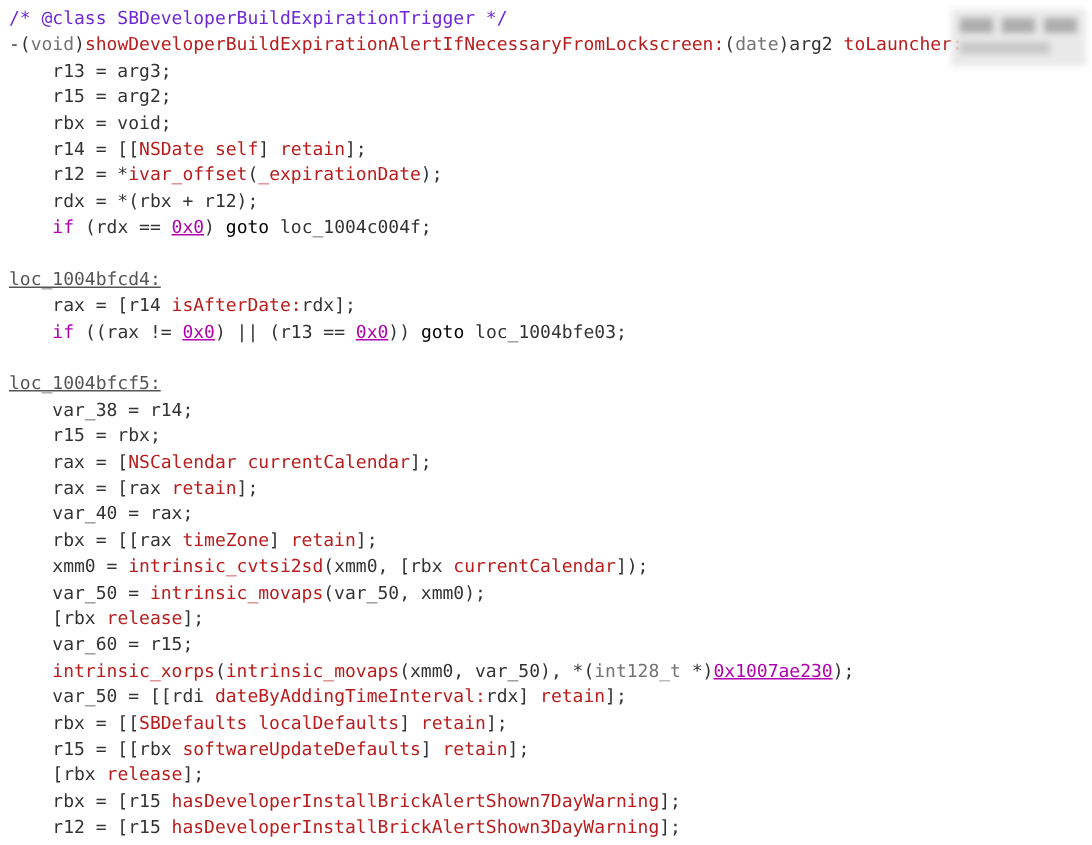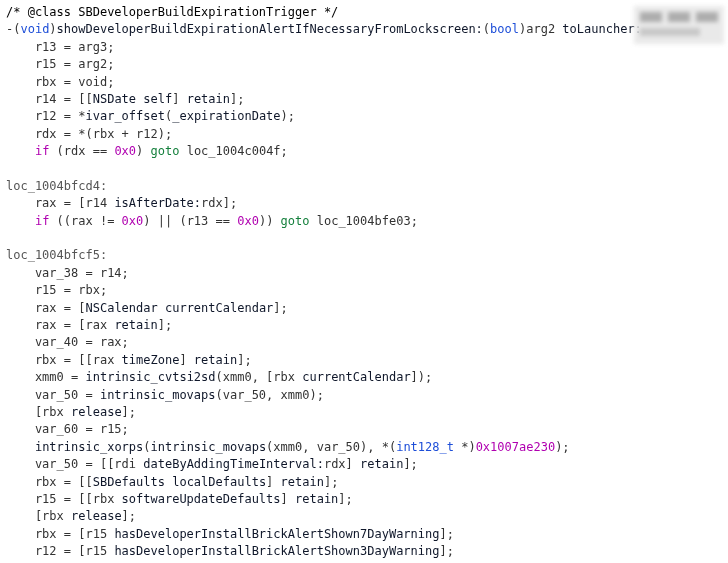--- a/index.html
+++ b/index.html
@@ -12,28 +12,28 @@
     width: 728px;
     height: 563px;
     overflow: hidden;
   }
   pre.code {
     margin: 0;
     padding: 4px 6px 4px 6px;
     white-space: pre;
     font-family: inherit;
   }
-  .c-comment { color: #000000; }
-  .c-type    { color: #1d4ed8; }
+  .c-comment { color: #6d28d9; }
+  .c-type    { color: #737373; }
   .c-keyword { color: #b000b0; text-align: right; }
   .c-plain   { color: #333333; }
-  .c-oc      { color: #0f172a; }
-  .c-num     { color: #b000b0; }
-  .c-label   { color: #555555; }
-  .c-goto    { color: #15803d; }
+  .c-oc      { color: #b91c1c; }
+  .c-num     { color: #b000b0; text-decoration: underline; }
+  .c-label   { color: #555555; text-decoration: underline; }
+  .c-goto    { color: #000000; }
 
   .watermark {
     position: absolute;
     top: 6px;
     right: 4px;
     width: 90px;
     height: 38px;
     background: #e6e6e6;
     filter: blur(2px);
     opacity: 0.85;
@@ -51,21 +51,21 @@
   }
   .container { position: relative; width: 728px; height: 563px; }
 </style>
 </head>
 <body>
 
 <div class="container">
   <div class="watermark"></div>
 
 <pre class="code"><span class="c-comment">/* @class SBDeveloperBuildExpirationTrigger */</span>
-<span class="c-plain"><span>-(</span><span class="c-type">void</span><span>)</span><span class="c-oc">showDeveloperBuildExpirationAlertIfNecessaryFromLockscreen:</span><span>(</span><span class="c-type">bool</span><span>)</span><span>arg2 </span><span class="c-oc">toLauncher:</span></span>
+<span class="c-plain"><span>-(</span><span class="c-type">void</span><span>)</span><span class="c-oc">showDeveloperBuildExpirationAlertIfNecessaryFromLockscreen:</span><span>(</span><span class="c-type">date</span><span>)</span><span>arg2 </span><span class="c-oc">toLauncher:</span></span>
 <span class="c-plain">    r13 = arg3;</span>
 <span class="c-plain">    r15 = arg2;</span>
 <span class="c-plain">    rbx = void;</span>
 <span class="c-plain"><span>    r14 = [[</span><span class="c-oc">NSDate</span><span> </span><span class="c-oc">self</span><span>] </span><span class="c-oc">retain</span><span>];</span></span>
 <span class="c-plain"><span>    r12 = *</span><span class="c-oc">ivar_offset</span><span>(</span><span class="c-oc">_expirationDate</span><span>);</span></span>
 <span class="c-plain">    rdx = *(rbx + r12);</span>
 <span class="c-plain"><span>    </span><span class="c-keyword">if</span><span> (rdx == </span><span class="c-num">0x0</span><span>) </span><span class="c-goto">goto</span><span> loc_1004c004f;</span></span>
 
 <span class="c-label">loc_1004bfcd4:</span>
 <span class="c-plain"><span>    rax = [r14 </span><span class="c-oc">isAfterDate:</span><span>rdx];</span></span>

